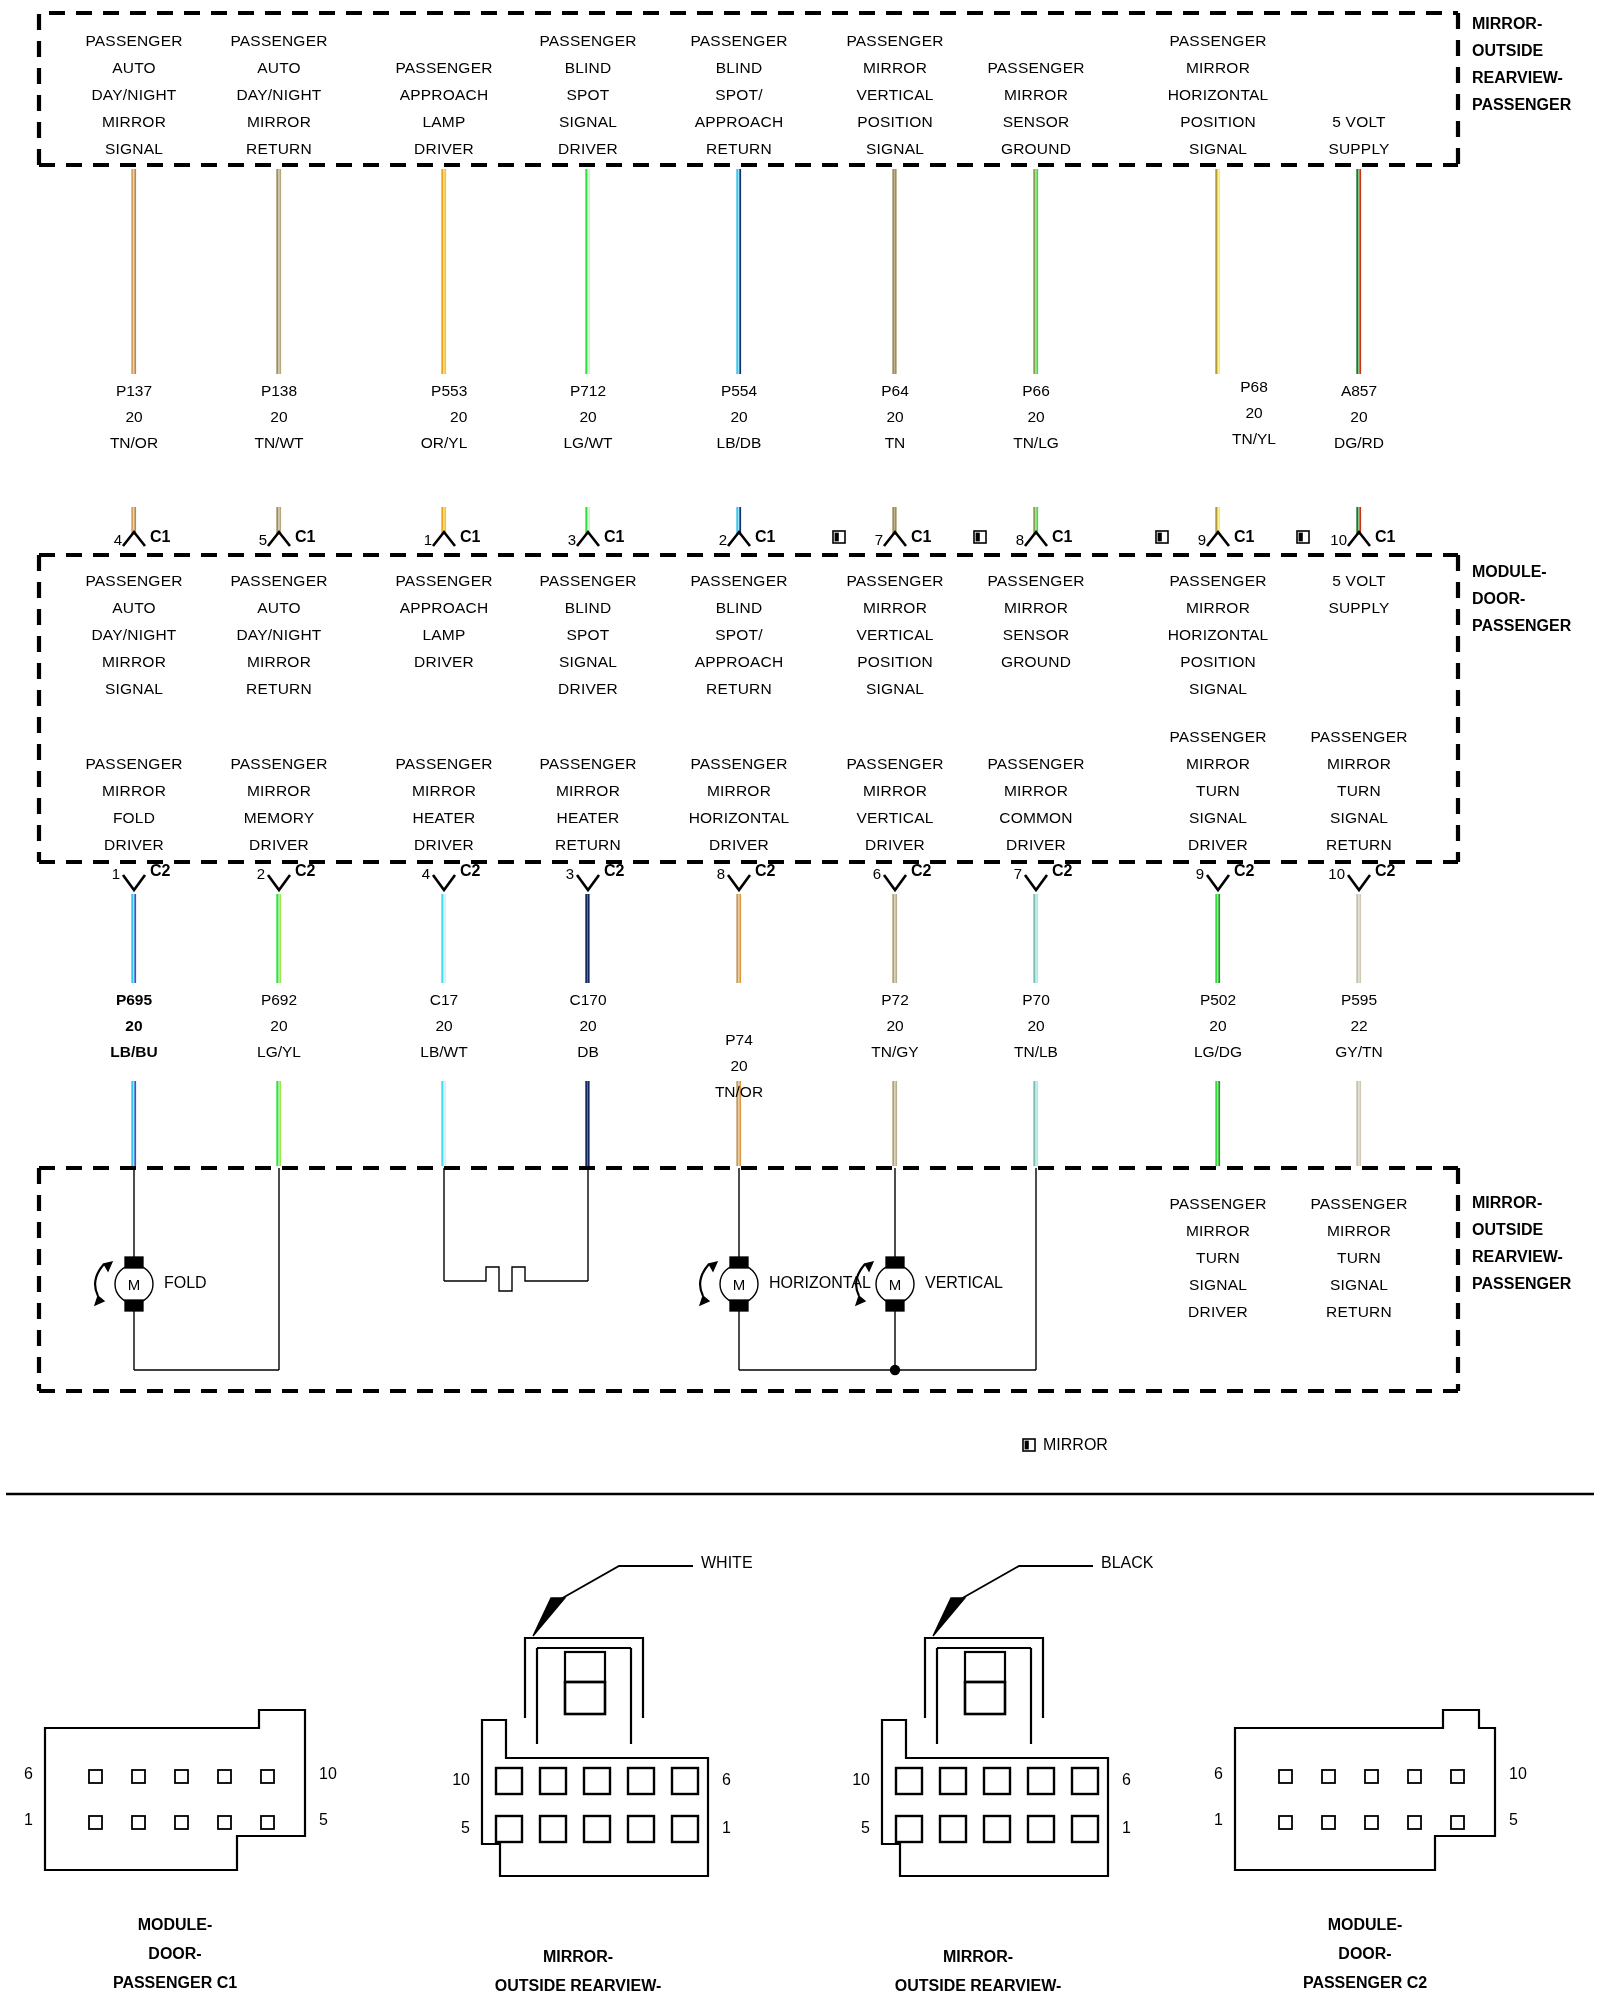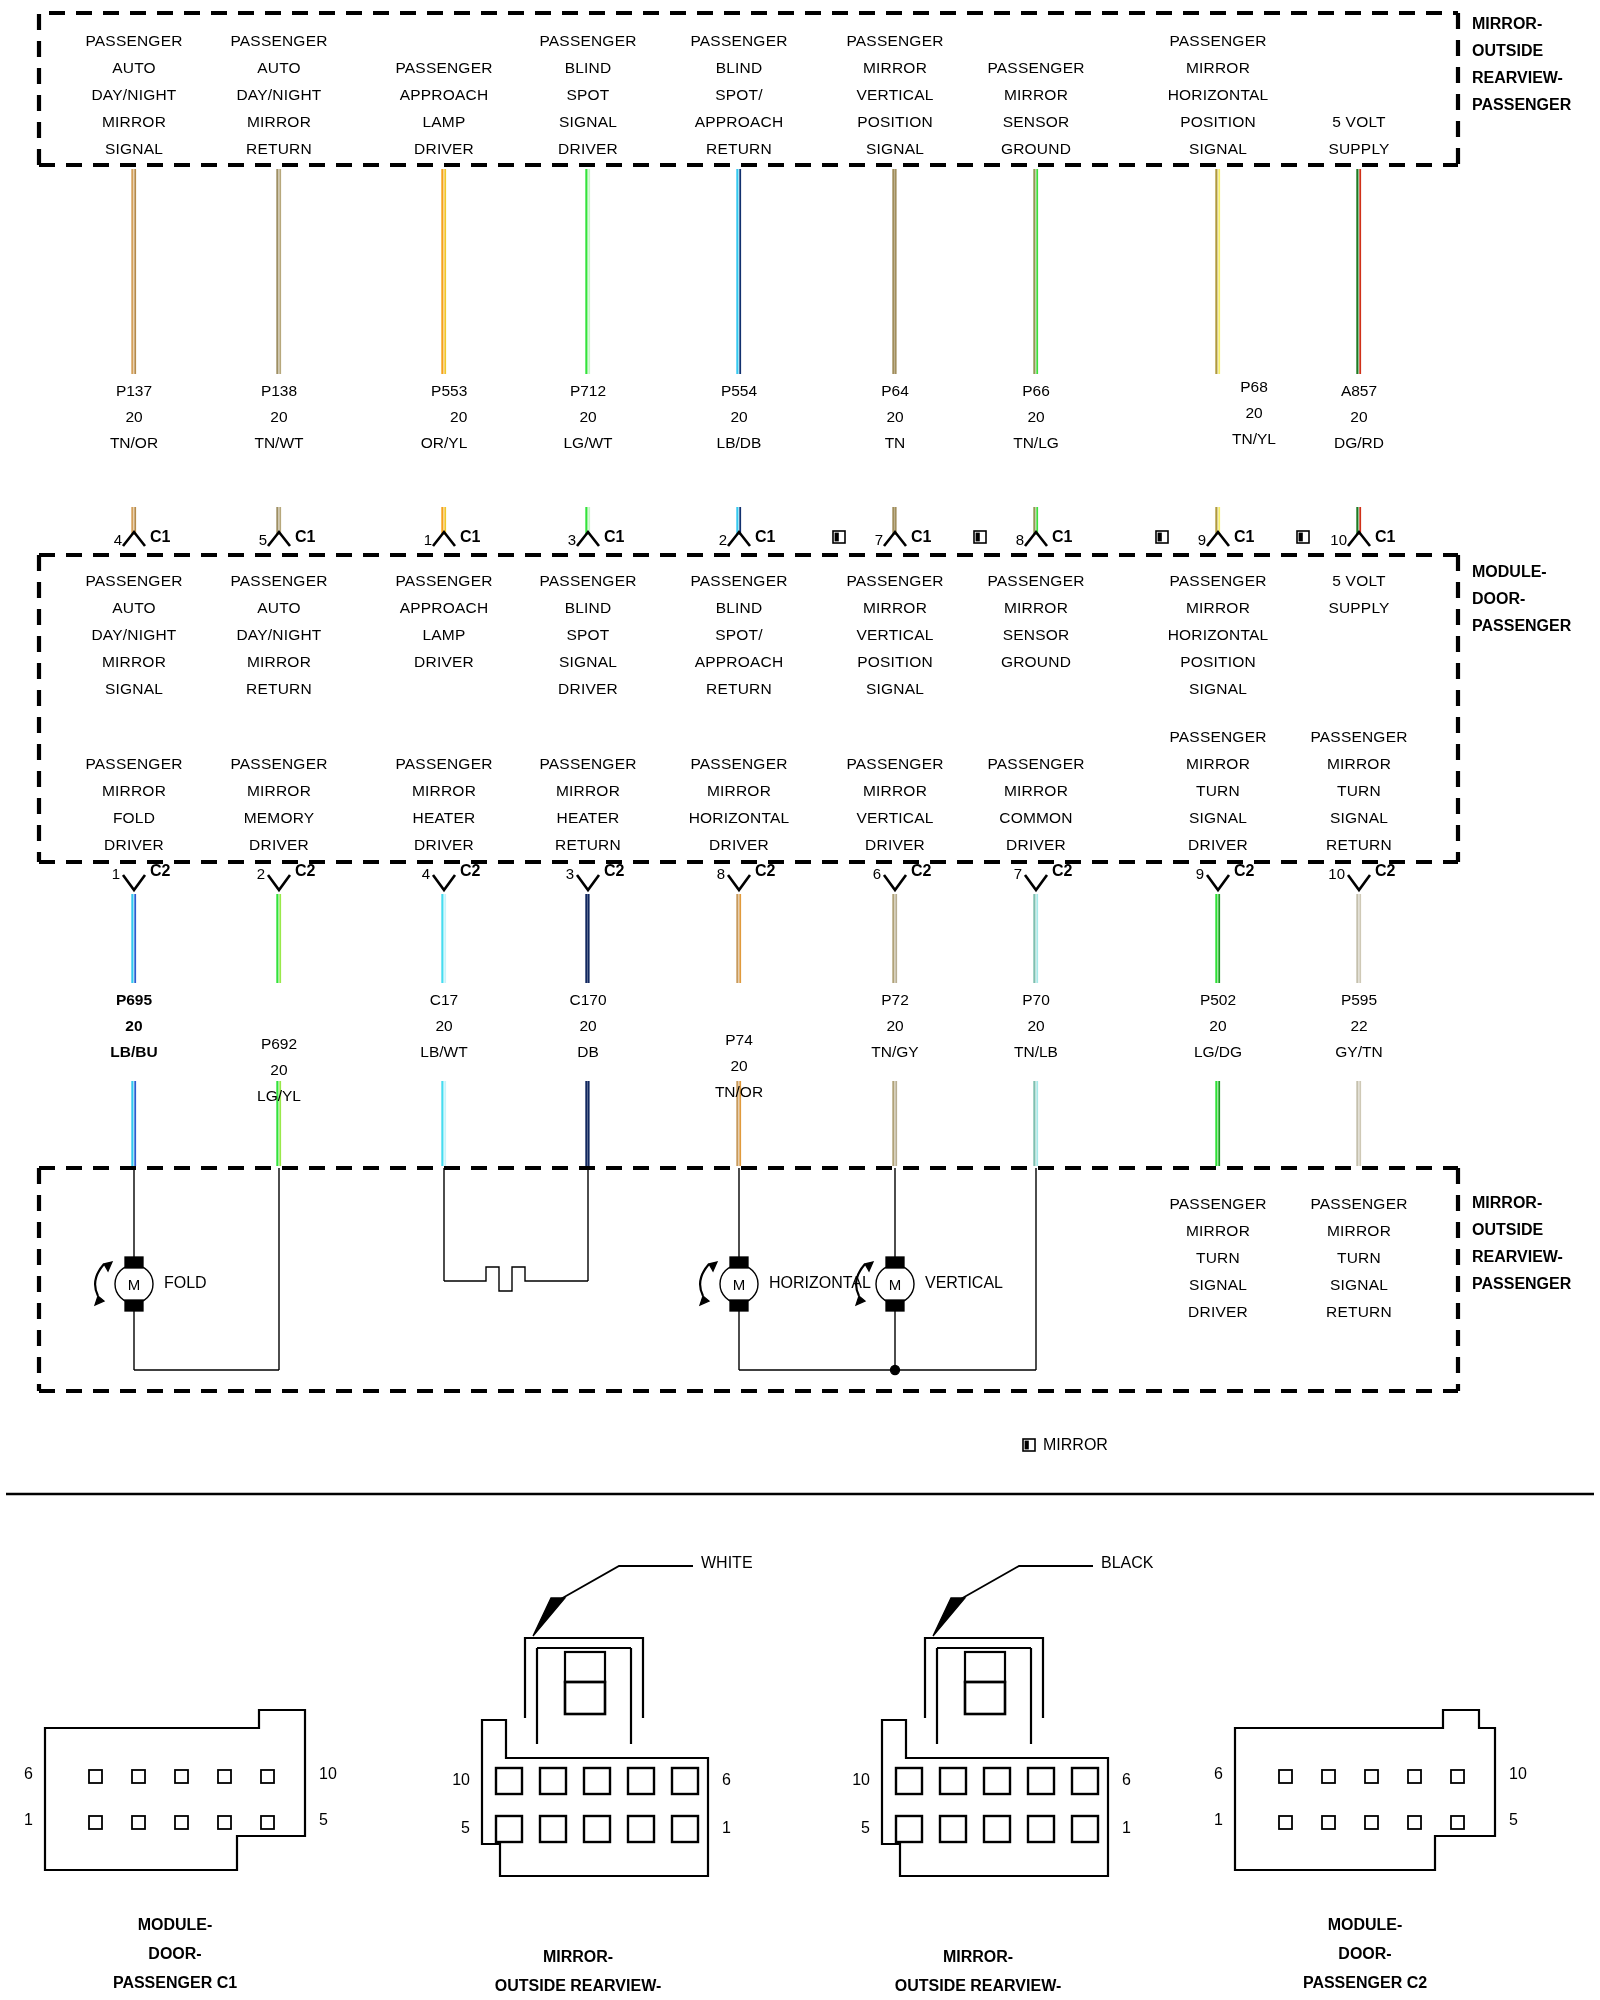--- a/index.html
+++ b/index.html
@@ -544,21 +544,21 @@
     </div>
     <div class="pinlbl" style="left:100px; top:865px; text-align:right; width:20px;">1</div>
     <div class="pincx" style="left:150px; top:862px;">C2</div>
     <div class="wirecode" style="left:134px; top:987px;font-weight:bold;">
       <div>P695</div>
       <div>20</div>
       <div>LB/BU</div>
     </div>
     <div class="pinlbl" style="left:245px; top:865px; text-align:right; width:20px;">2</div>
     <div class="pincx" style="left:295px; top:862px;">C2</div>
-    <div class="wirecode" style="left:279px; top:987px;margin-top:44px;">
+    <div class="wirecode" style="left:279px; top:987px;">
       <div>P692</div>
       <div>20</div>
       <div>LG/YL</div>
     </div>
     <div class="pinlbl" style="left:410px; top:865px; text-align:right; width:20px;">4</div>
     <div class="pincx" style="left:460px; top:862px;">C2</div>
     <div class="wirecode" style="left:444px; top:987px;">
       <div>C17</div>
       <div>20</div>
       <div>LB/WT</div>

